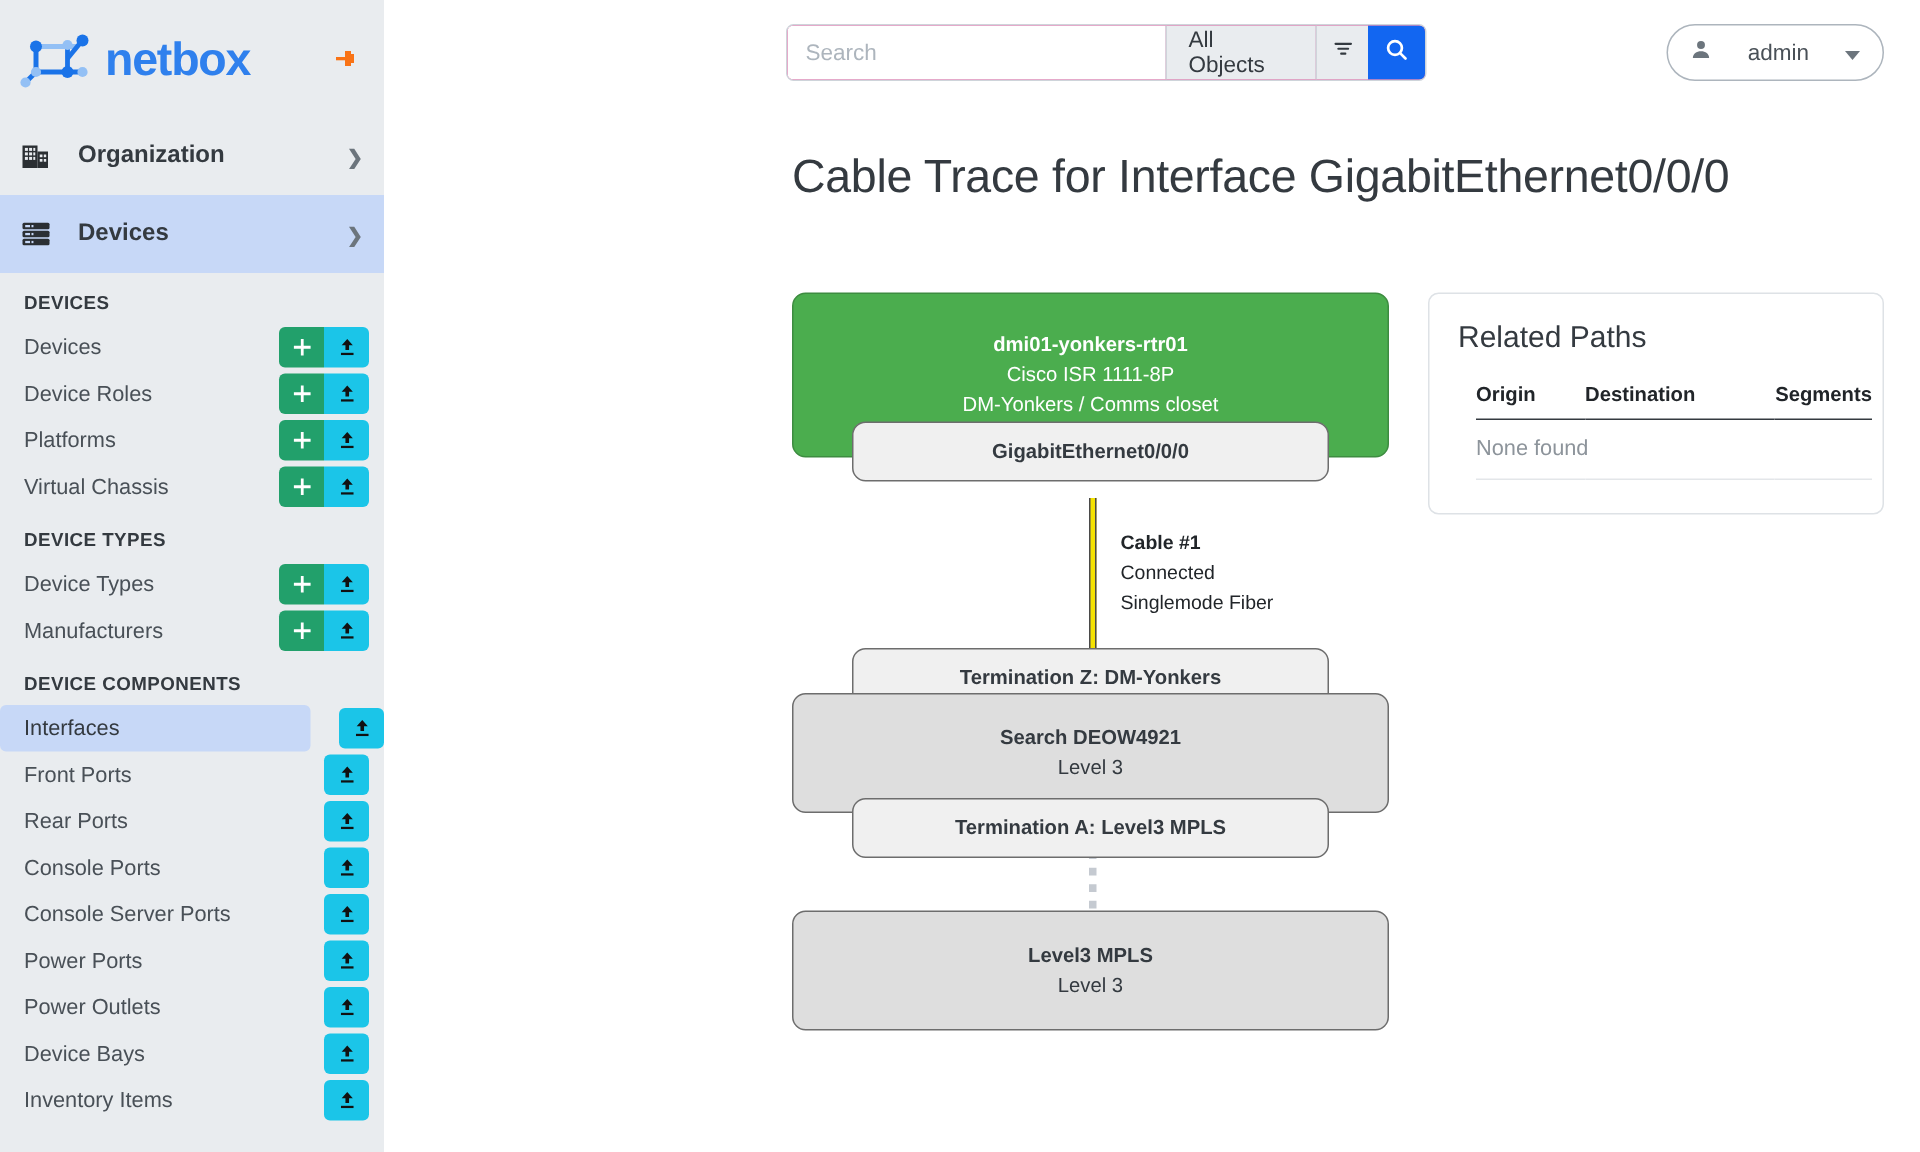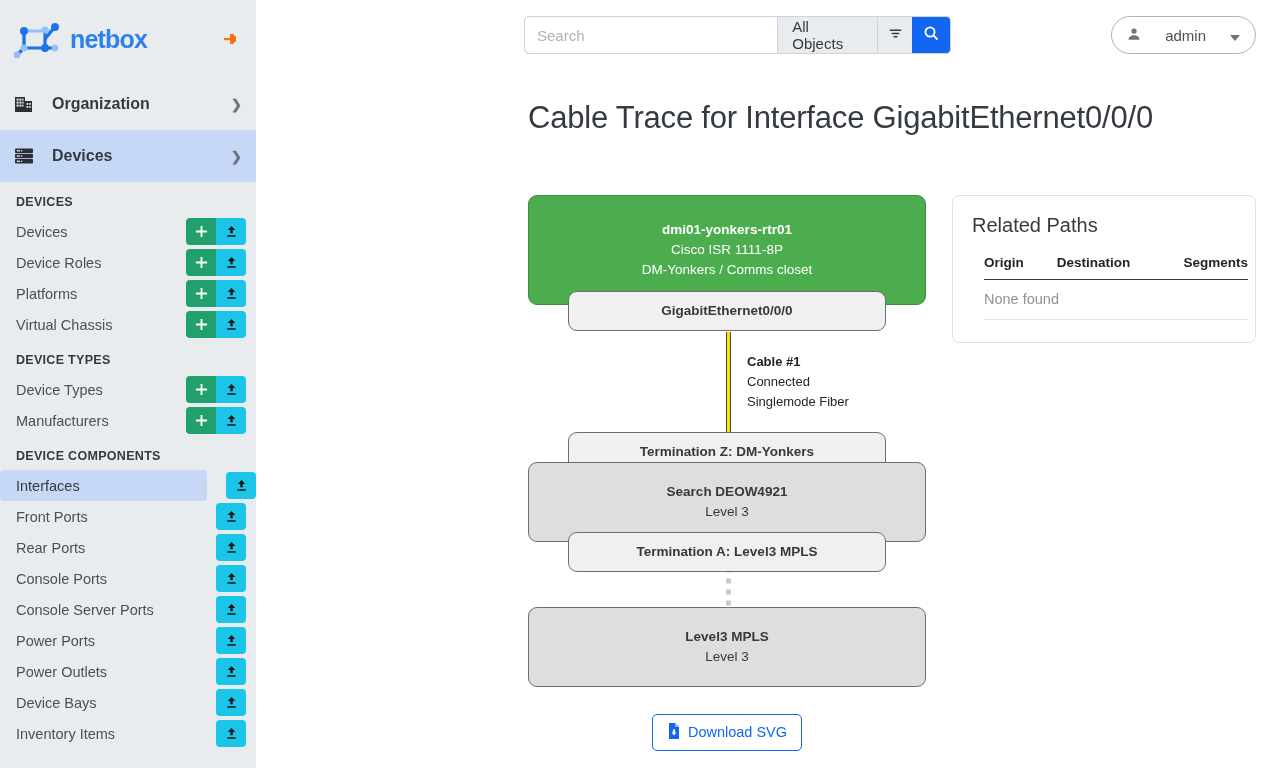--- a/index.html
+++ b/index.html
@@ -22,21 +22,21 @@
     position: relative;
   }
   .brand-row {
     height: 78px;
     display: flex; align-items: center;
     padding: 0 16px 0 12px;
   }
   .brand-logo { display: flex; align-items: center; gap: 6px; }
   .logo-mark { width: 52px; height: 44px; flex: 0 0 52px; }
   .logo-word {
-    font-size: 25px; font-weight: 700; color: #2f80ed;
+    font-size: 31px; font-weight: 700; color: #2f80ed;
     letter-spacing: -0.8px; line-height: 1;
   }
   .pin-icon { margin-left: auto; width: 18px; height: 18px; }
 
   .nav-group {
     display: flex; align-items: center;
     height: 52px; padding: 0 14px 0 14px;
     cursor: pointer;
     font-size: 16px; font-weight: 700; color: #343a40;
   }
@@ -542,21 +542,21 @@
     <div id="content">
 
       <div class="trace-col" style="height:620px;">
 
         <div class="tr node node-device" style="top:0;left:0;">
           <div class="n1">dmi01-yonkers-rtr01</div>
           <div class="n2">Cisco ISR 1111-8P</div>
           <div class="n2">DM-Yonkers / Comms closet</div>
         </div>
 
-        <div class="tr node node-term" style="top:96px;">
+        <div class="tr node node-term" style="top:86px;">
           <span>GigabitEthernet0/0/0</span>
         </div>
 
         <div class="tr cable-line" style="top:137px;height:112px;"></div>
 
         <div class="tr cable-label" style="top:157px;">
           <div class="cl1">Cable #1</div>
           <div>Connected</div>
           <div>Singlemode Fiber</div>
         </div>
@@ -574,33 +574,20 @@
           <span>Termination A: Level3 MPLS</span>
         </div>
 
         <div class="tr dot-line" style="top:377px;height:46px;"></div>
 
         <div class="tr node node-circuit" style="top:412px;height:80px;">
           <div class="n1">Level3 MPLS</div>
           <div class="n2">Level 3</div>
         </div>
 
-        <div class="tr" style="top:519px;width:398px;text-align:center;">
-          <button class="dl-btn">
-            <span>
-              <svg viewBox="0 0 14 16" width="14" height="16" fill="#1266f1">
-                <path d="M2 0h6l4 4v12H2z"></path>
-                  <path d="M8 0l4 4H8z" fill="#8fb9f8"></path>
-                <rect x="5.9" y="6.4" width="2.2" height="4" fill="#fff"></rect>
-                <path d="M4.6 9.6h4.8L7 12.6z" fill="#fff"></path>
-              </svg>
-            </span>
-            <span>Download SVG</span>
-          </button>
-        </div>
 
       </div>
 
       <section class="card">
         <div class="card-title">Related Paths</div>
         <table class="rp">
           <thead>
             <tr>
               <th class="col-origin">Origin</th>
               <th class="col-dest">Destination</th>

